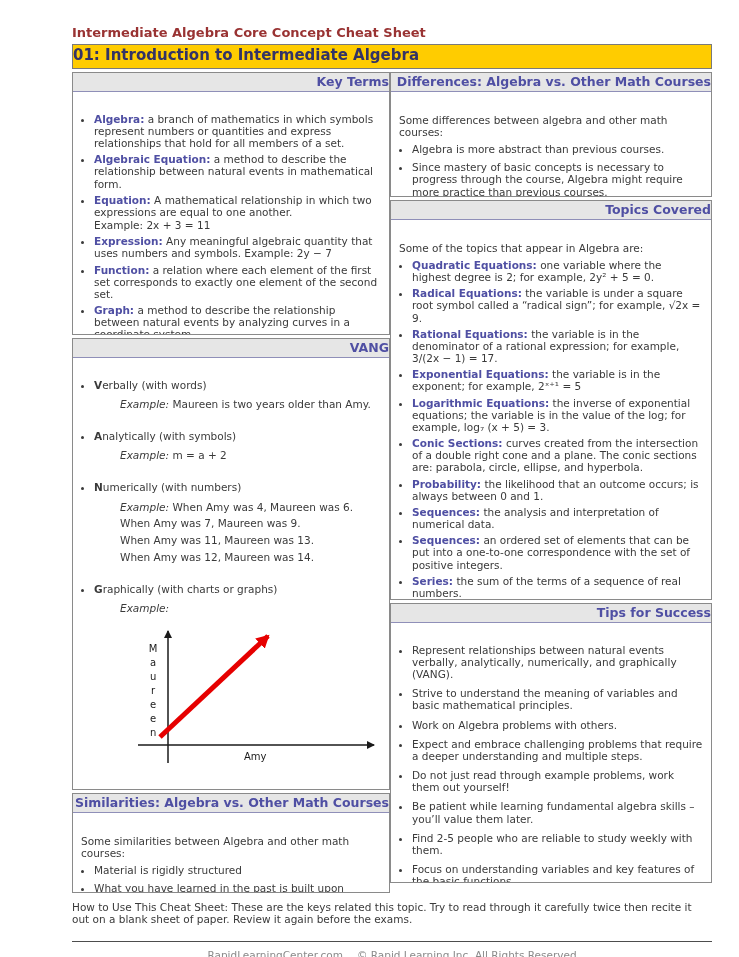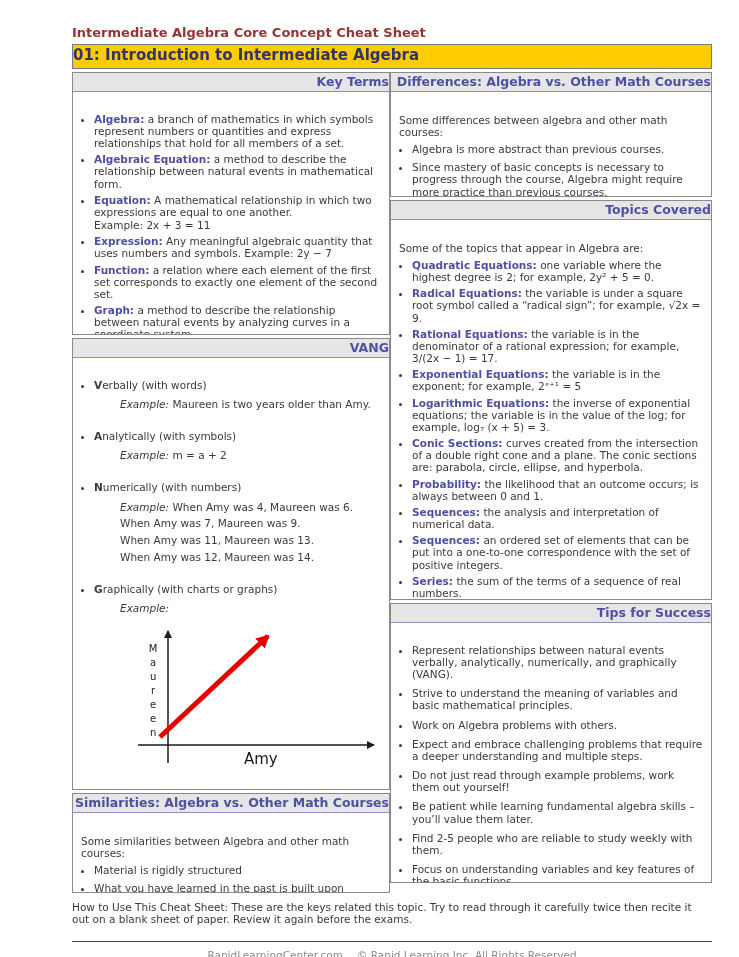--- a/index.html
+++ b/index.html
@@ -63,21 +63,21 @@
 
   
   .graph{position:relative;width:260px;height:150px;margin:4px 0 0 42px;}
   .graph svg{position:absolute;left:0;top:0;}
   .graph .ylab{
     position:absolute;left:11px;top:24px;
     writing-mode:vertical-rl;text-orientation:upright;
     font-size:10px;letter-spacing:3px;color:#1a1a1a;
   }
   .graph .xlab{
-    position:absolute;left:108px;top:132px;font-size:15px;color:#1a1a1a;
+    position:absolute;left:108px;top:132px;font-size:10px;color:#1a1a1a;
   }
 
   .howto{margin:5px 0 0 0;}
   .rule{border:none;border-top:1px solid #4d4d4d;margin:16px 0 7px 0;}
   .footer-line{text-align:center;color:#8a8a8a;}
   .footer-line .sep{display:inline-block;width:14px;}
 </style>
 </head>
 <body>
 

